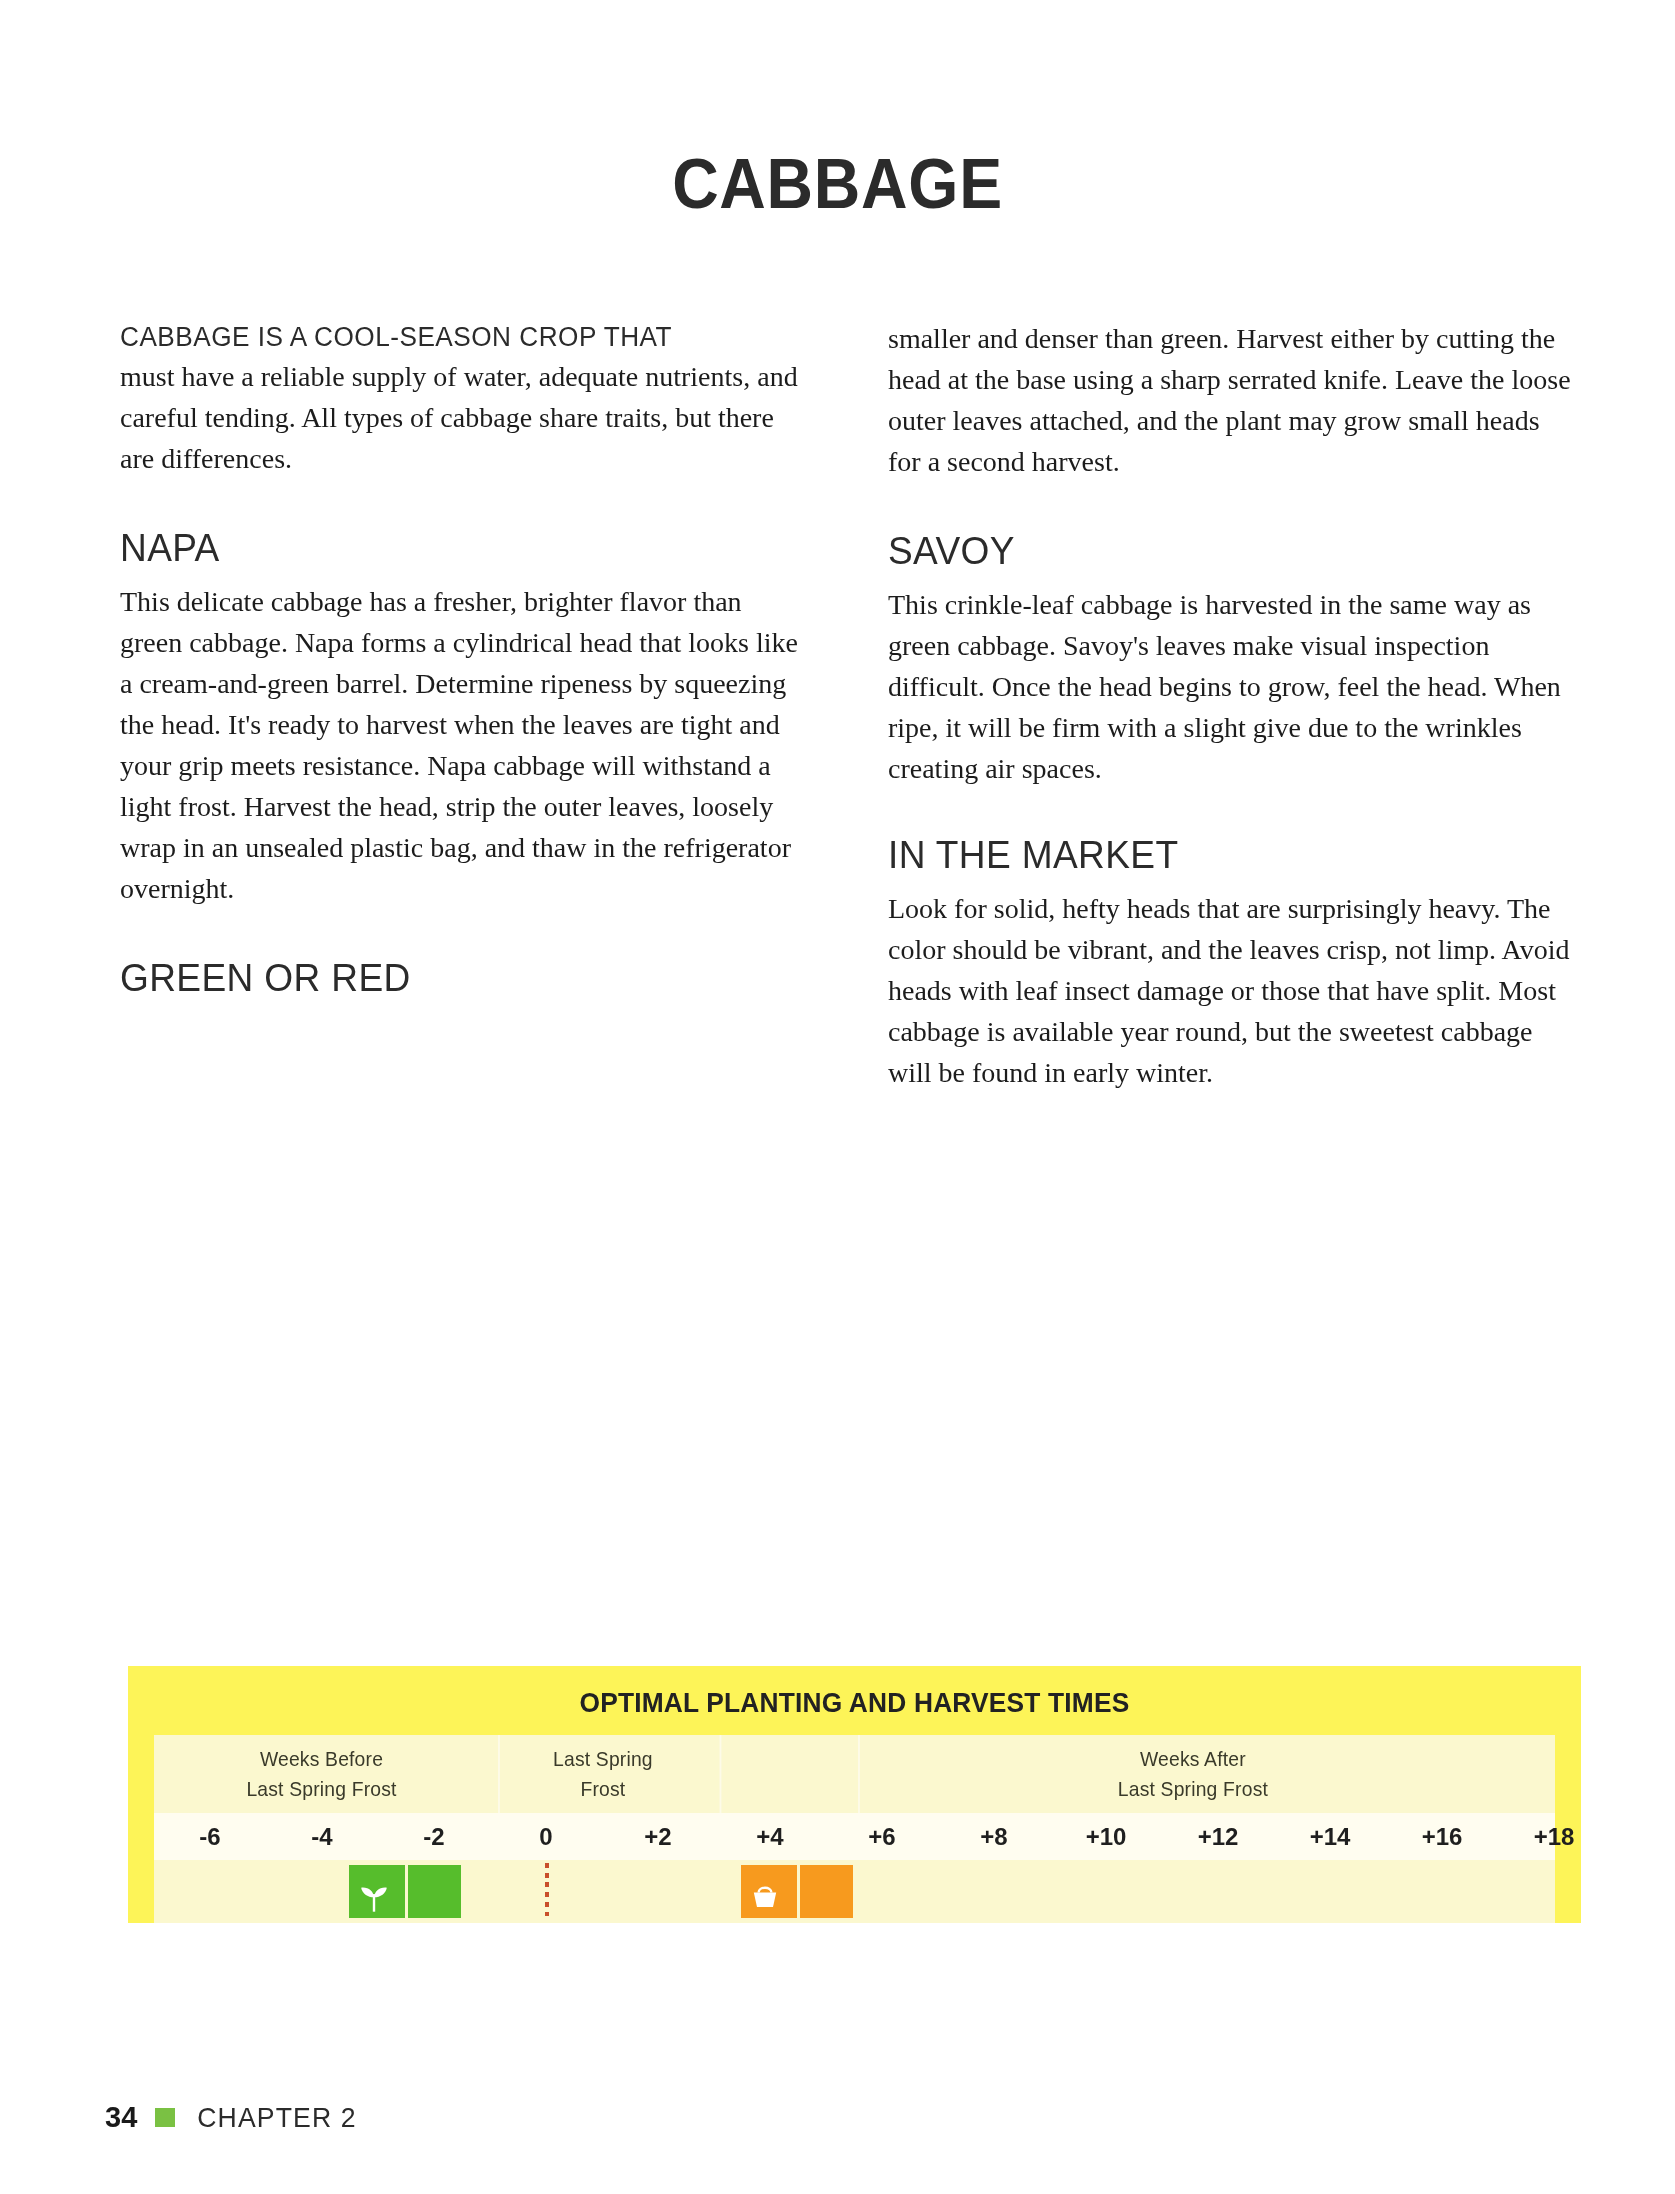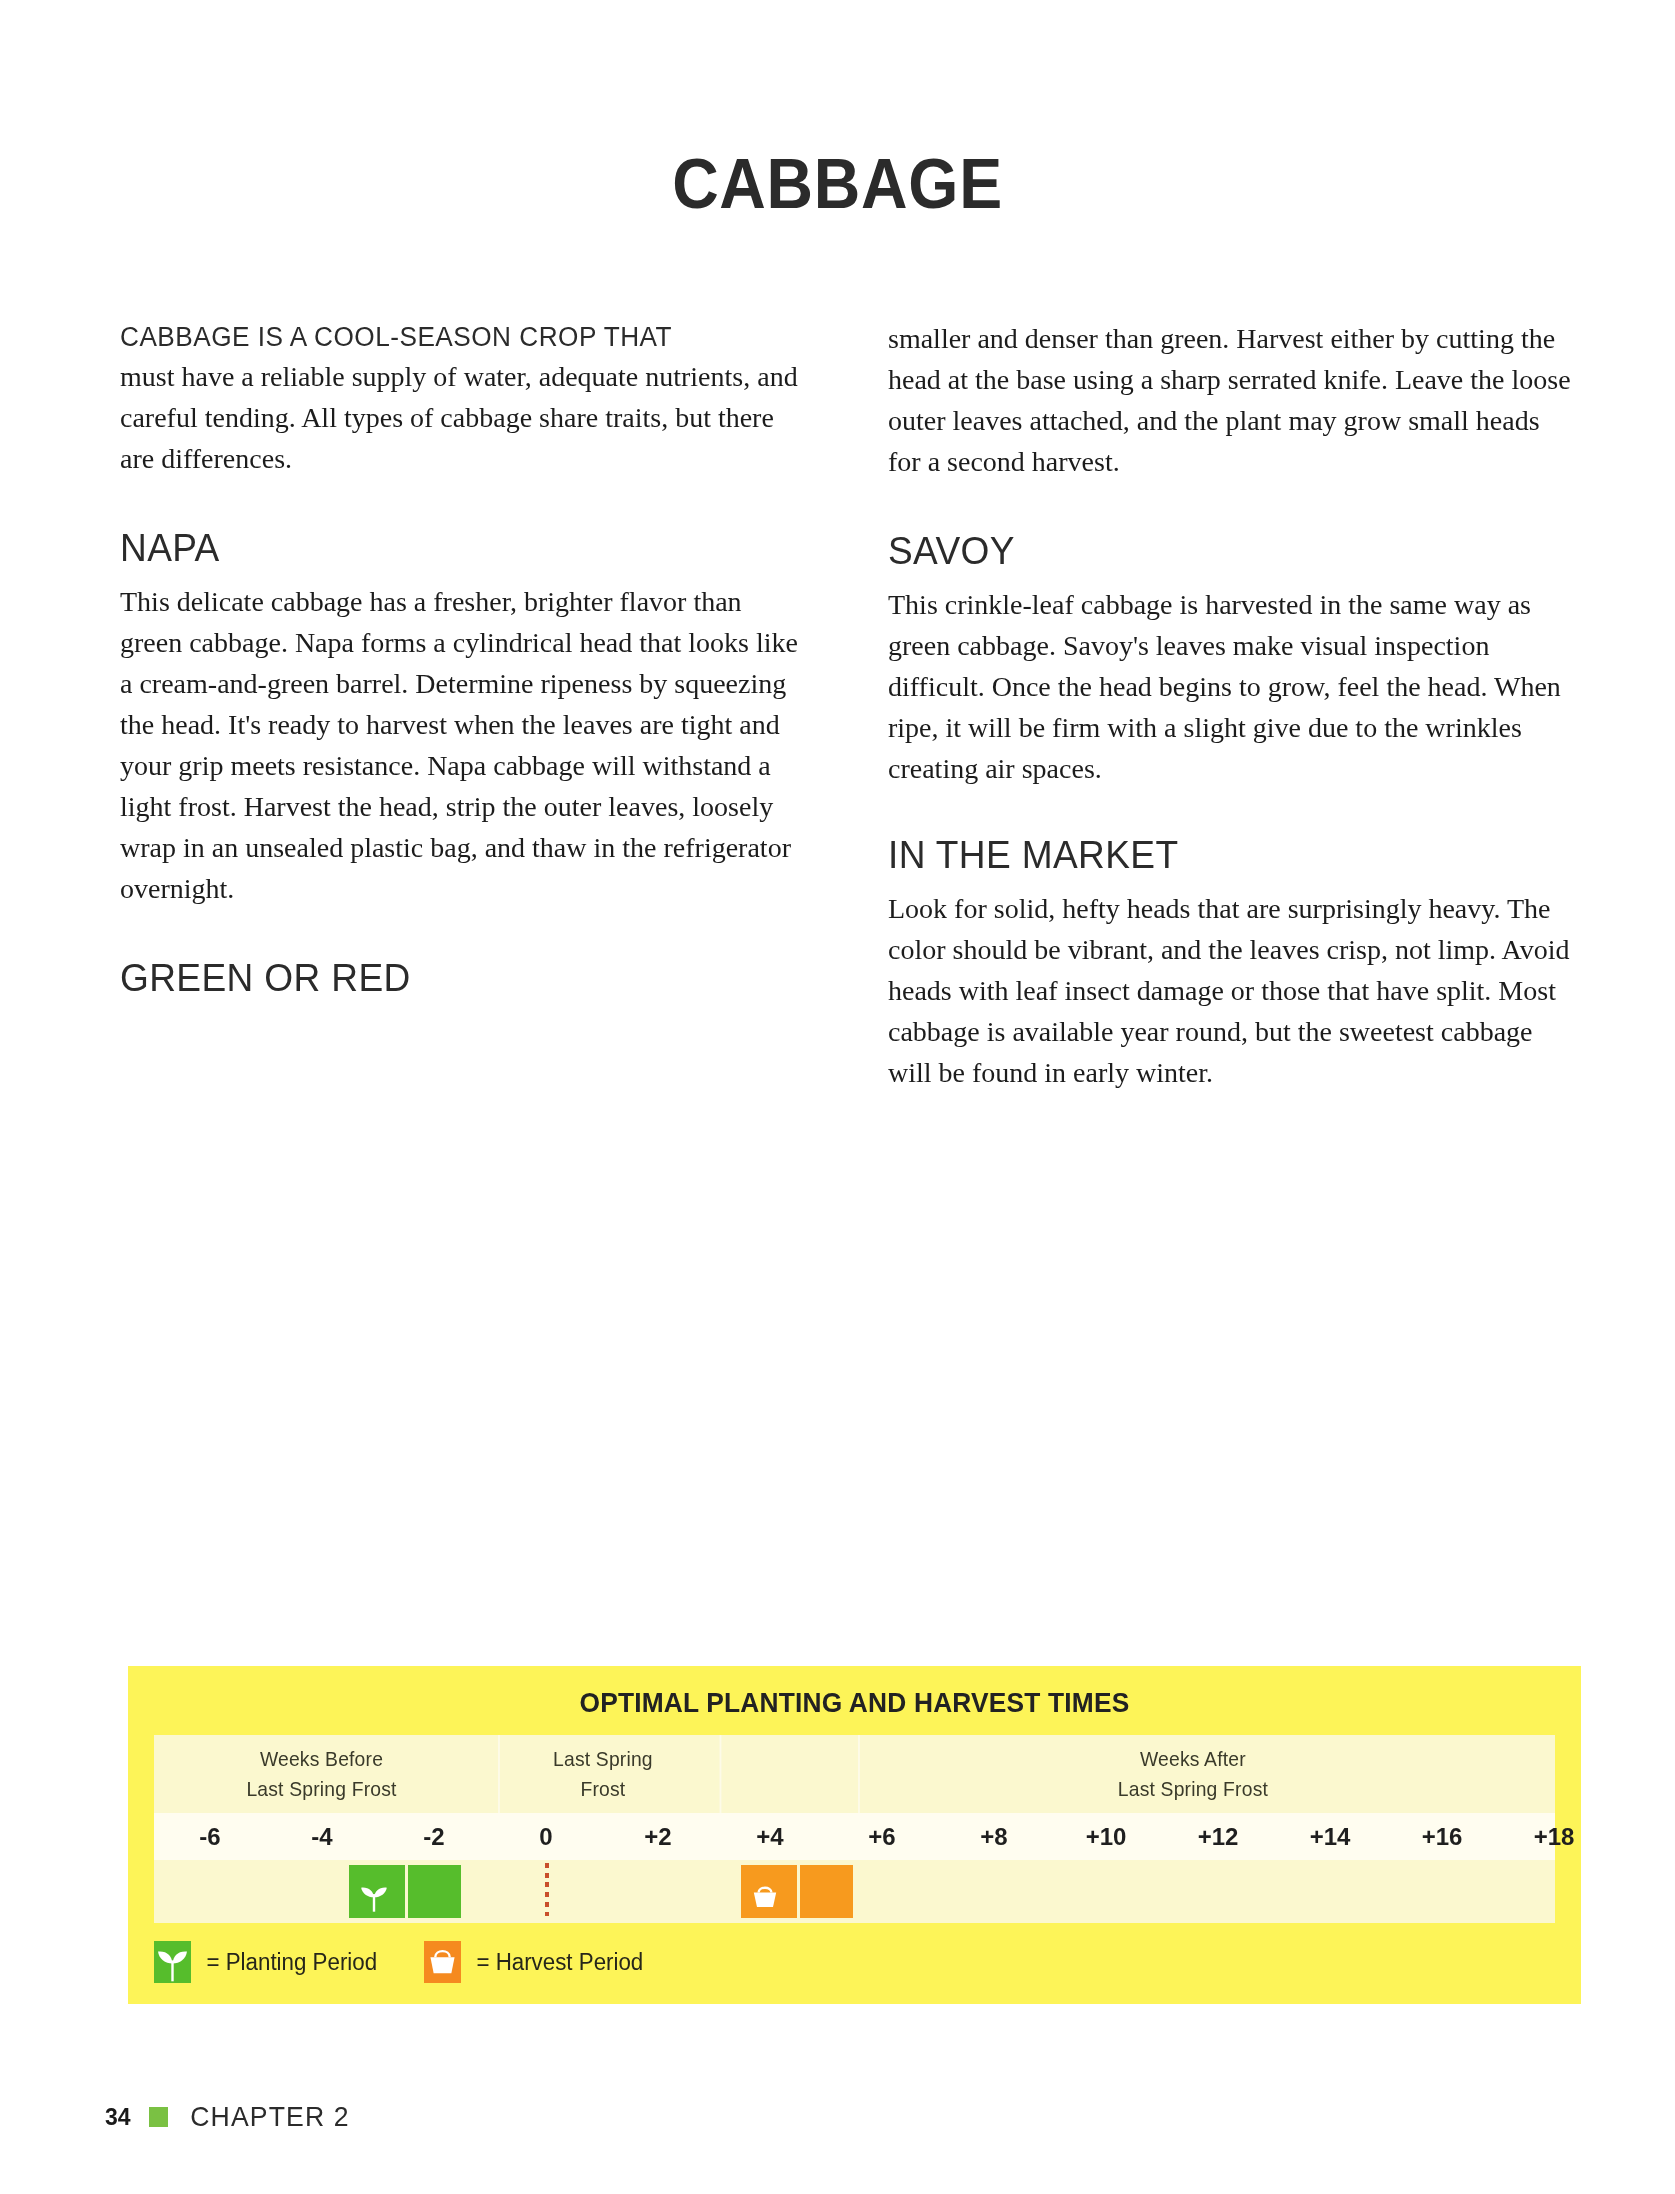--- a/index.html
+++ b/index.html
@@ -246,21 +246,21 @@
   .footer {
     position: absolute;
     left: 105px;
     top: 2101px;
     display: flex;
     align-items: center;
     font-family: "Liberation Sans", sans-serif;
   }
   .footer-page {
     font-weight: 700;
-    font-size: 23px;
+    font-size: 29px;
     color: #1a1a1a;
   }
   .footer-sq {
     width: 19.5px;
     height: 19.5px;
     background: #7ac143;
     margin: 0 18px 0 18px;
   }
   .footer-chapter {
     font-size: 28px;
@@ -361,38 +361,20 @@
 
       <div class="bar bar-orange" style="left:587px; width:112px;"></div>
       <div class="bar-seg-sep" style="left:643px;"></div>
       <svg class="bar-icon" style="left:595px;" viewBox="0 0 40 38">
         <path d="M12 14 C12 6 28 6 28 14" stroke="#ffffff" stroke-width="3" fill="none"></path>
         <path d="M6 14 L34 14 L30 32 L10 32 Z" fill="#ffffff"></path>
       </svg>
     </div>
   </div>
 
-  <div class="legend">
-    <div class="legend-chip chip-green">
-      <svg viewBox="0 0 46 52" style="width:37px;height:42px;">
-        <path d="M23 50 L23 24" stroke="#ffffff" stroke-width="3" fill="none"></path>
-        <path d="M23 28 C14 28 6 22 5 13 C16 12 22 18 23 28 Z" fill="#ffffff"></path>
-        <path d="M23 28 C32 28 40 22 41 13 C30 12 24 18 23 28 Z" fill="#ffffff"></path>
-      </svg>
-    </div>
-    <div class="legend-label">= Planting Period</div>
-
-    <div class="legend-chip chip-orange">
-      <svg viewBox="0 0 46 52" style="width:37px;height:42px;">
-        <path d="M14 20 C14 10 32 10 32 20" stroke="#ffffff" stroke-width="3" fill="none"></path>
-        <path d="M8 20 L38 20 L34 40 L12 40 Z" fill="#ffffff"></path>
-      </svg>
-    </div>
-    <div class="legend-label">= Harvest Period</div>
-  </div>
 
 </div>
 
 <div class="footer">
   <div class="footer-page">34</div>
   <div class="footer-sq"></div>
   <div class="footer-chapter">CHAPTER 2</div>
 </div>
 
 

